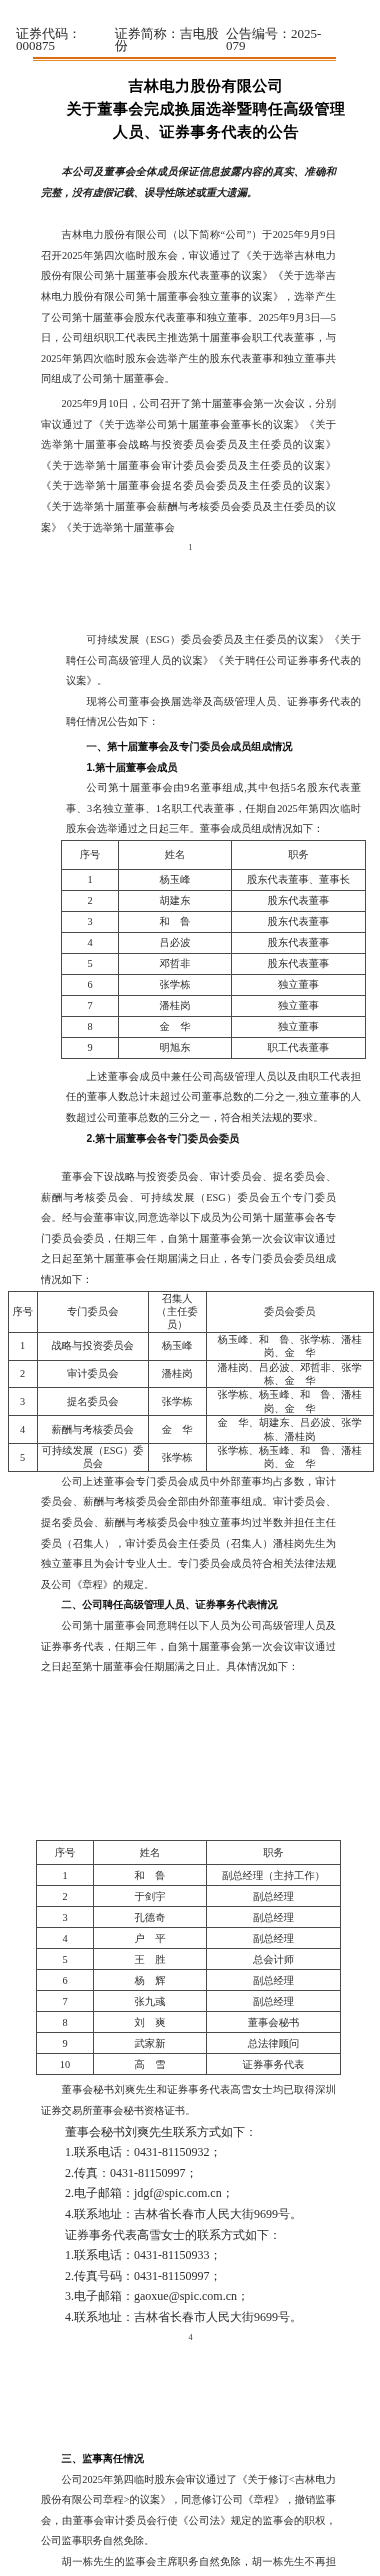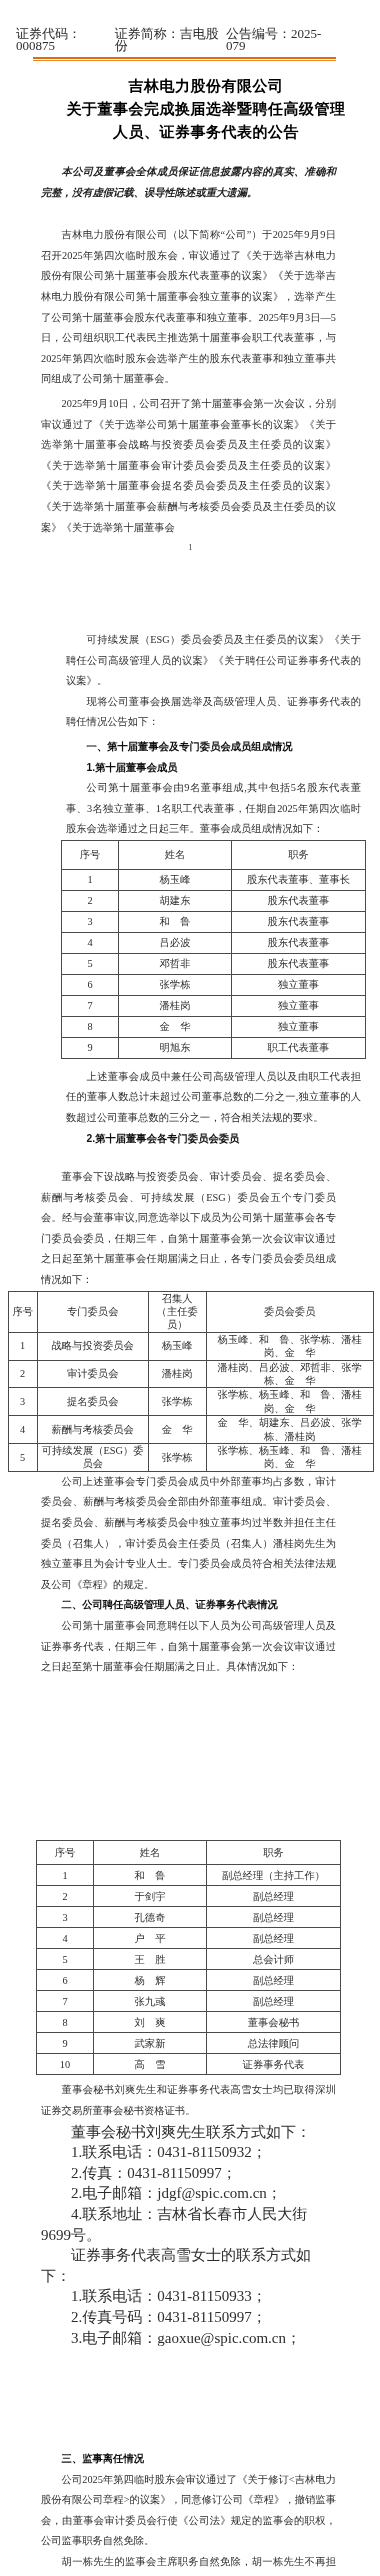--- a/index.html
+++ b/index.html
@@ -10,21 +10,21 @@
         font-size:13px;line-height:12.4px;color:#2d2d2d;}
   .rule{margin:4.6px 0 0 33px;width:303px;height:3.6px;
         background:linear-gradient(to bottom,#dd6c10 0 55%,#ffffff 55% 70%,#e88926 70% 100%);}
   .title{margin-top:14.4px;text-align:center;font-weight:bold;font-size:15px;line-height:23px;
          color:#000;letter-spacing:0.5px;padding-left:31px;}
   .para{margin:0 45px 0 41px;font-size:10.3px;line-height:20.6px;color:#2d2d2d;
         text-align:justify;text-indent:2em;}
   .disclaimer{font-weight:bold;font-style:italic;color:#222;}
   .h{margin:0 45px 0 41px;font-family:"Liberation Sans","DejaVu Sans",sans-serif;
      font-weight:bold;font-size:10.3px;line-height:20.6px;color:#101010;text-indent:2em;}
-  .line{margin:0 45px 0 41px;font-size:15px;line-height:20.6px;color:#2d2d2d;text-indent:2em;}
+  .line{margin:0 45px 0 41px;font-size:12px;line-height:20.6px;color:#2d2d2d;text-indent:2em;}
   .page-num{text-align:center;font-size:8.2px;line-height:10.3px;color:#333;}
   table{border-collapse:collapse;table-layout:fixed;background:#fff;}
   th,td{border:0.5px solid #4a4a4a;text-align:center;vertical-align:middle;
         font-size:10.3px;line-height:13.4px;color:#2d2d2d;font-weight:normal;padding:0 1px;overflow:hidden;}
   .t-std{margin-left:36px;width:304px;}
   .t-std .c1{width:57px;} .t-std .c2{width:113px;} .t-std .c3{width:134px;}
   .t-board thead th{height:28px;} .t-board tbody tr{height:21px;}
   .t-exec thead th{height:23px;}  .t-exec tbody tr{height:21px;}
   .t-wide{margin-left:7.7px;width:365px;}
   .t-wide .c1{width:29px;} .t-wide .c2{width:111px;} .t-wide .c3{width:58px;} .t-wide .c4{width:167px;}

